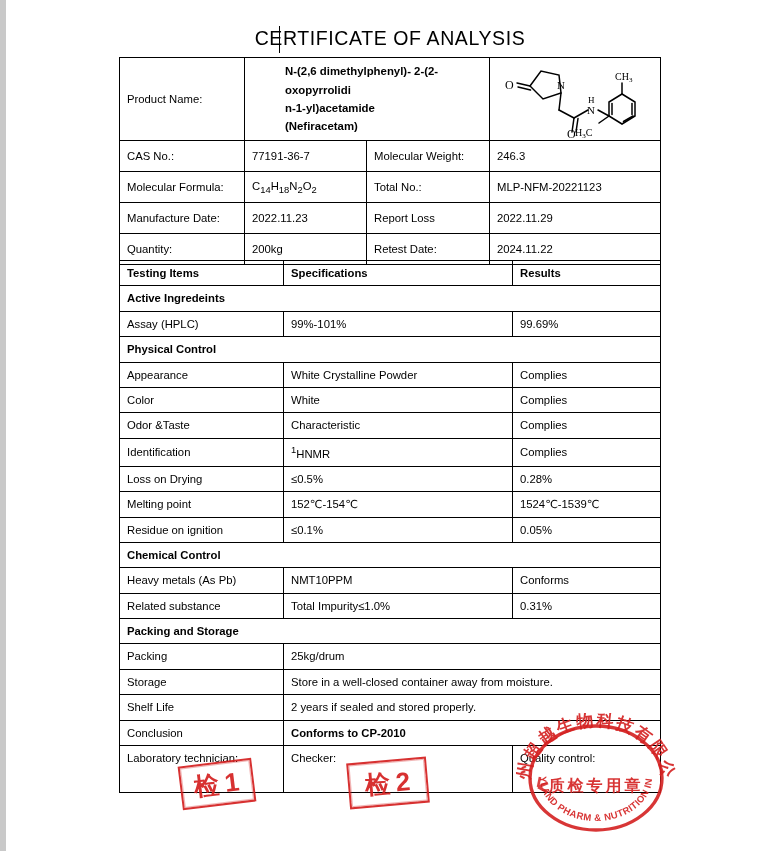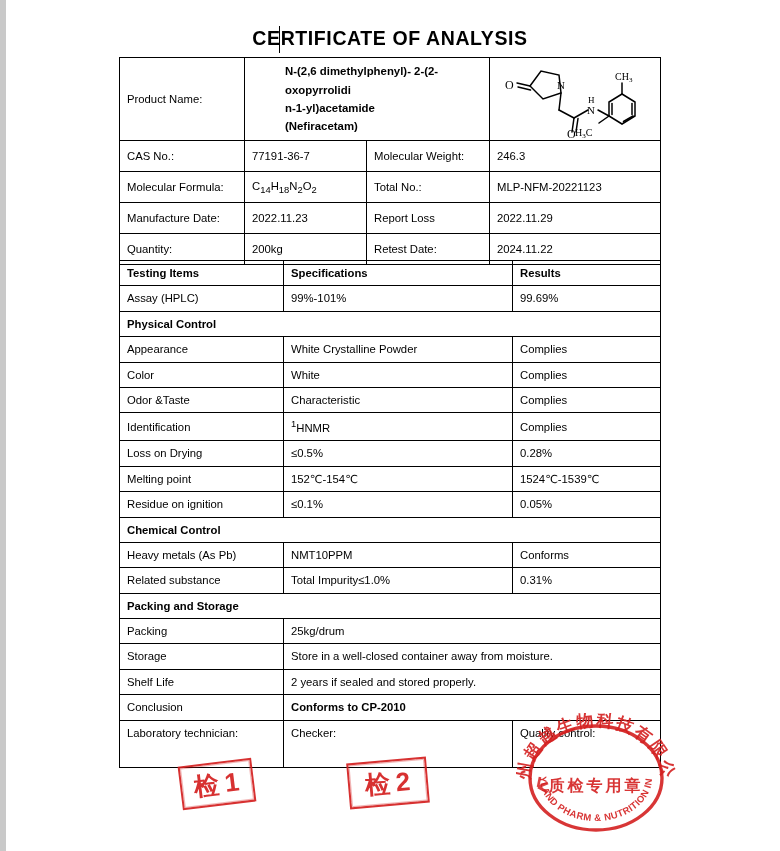--- a/index.html
+++ b/index.html
@@ -29,21 +29,21 @@
     width: 780px; height: 851px;
   }
 
   
   .doc-title {
     position: absolute;
     left: 0; top: 27px;
     width: 780px;
     text-align: center;
     font-size: 19.5px;
-    font-weight: bold;
+    font-weight: normal;
     letter-spacing: 0.6px;
   }
   .title-caret {
     position: absolute;
     left: 279px; top: 26px;
     width: 1px; height: 27px;
     background: #000;
   }
 
   
@@ -235,20 +235,23 @@
         <col style="width:229px">
         <col style="width:148px">
     </colgroup>
     <tbody>
       <tr class="header">
         <td>Testing Items</td>
         <td>Specifications</td>
         <td>Results</td>
       </tr>
 
+      <tr class="section">
+        <td colspan="3">Active Ingredeints</td>
+      </tr>
 
       <tr>
         <td>Assay (HPLC)</td>
         <td>99%-101%</td>
         <td>99.69%</td>
       </tr>
 
       <tr class="section">
         <td colspan="3">Physical Control</td>
       </tr>

